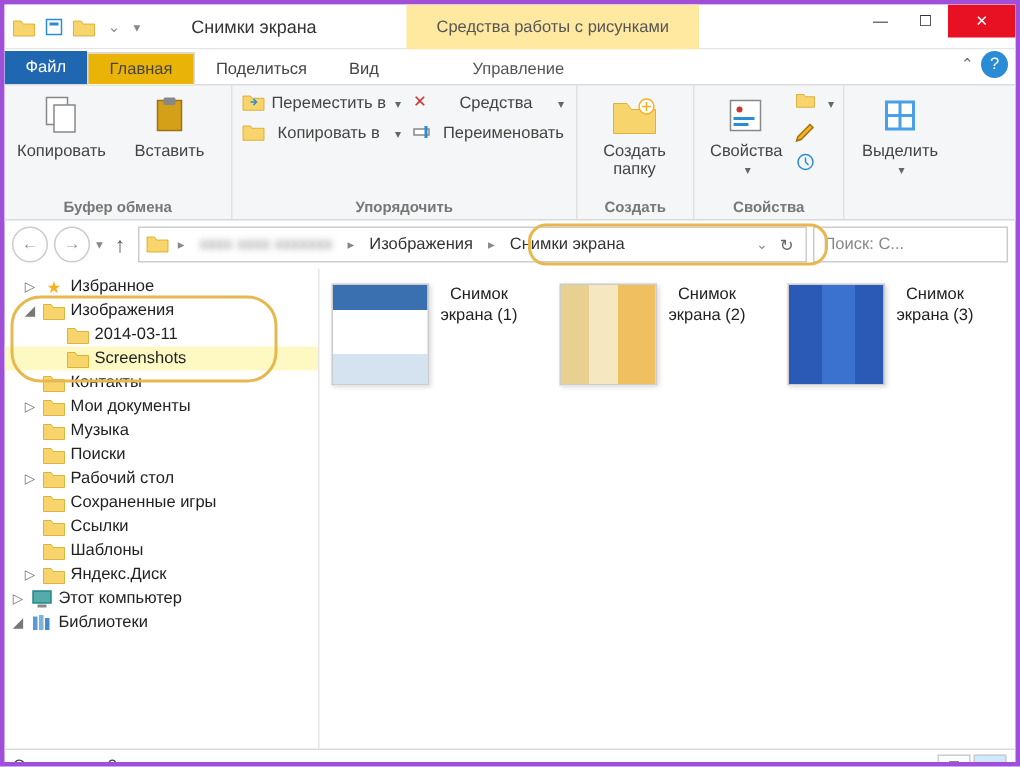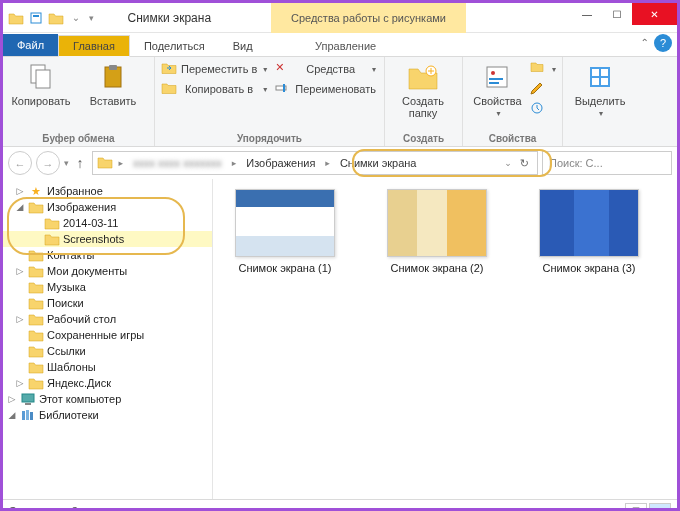--- a/index.html
+++ b/index.html
@@ -51,21 +51,21 @@
 .tree { width: 210px; border-right: 1px solid #e5e5e5; overflow: hidden; padding-top: 4px; position: relative; }
 .tree-item { display: flex; align-items: center; gap: 3px; padding: 1px 0 1px 4px; font-size: 11px; color: #222; white-space: nowrap; }
 .tree-item .tw { width: 10px; color: #777; font-size: 9px; display: inline-block; text-align: center; }
 .tree-item .fico { width: 16px; height: 14px; display: inline-flex; align-items: center; justify-content: center; }
 .tree-item.selected { background: #fef9c3; }
 .lvl1 { padding-left: 12px; }
 .lvl2 { padding-left: 28px; }
 .tree-highlight { position: absolute; border: 2px solid #e6b84f; border-radius: 20px; pointer-events: none; }
 
 .content { flex: 1; padding: 10px 8px; display: flex; gap: 24px; align-items: flex-start; }
-.thumb { width: 128px; display: flex; flex-direction: column; align-items: center; gap: 4px; }
+.thumb { width: 128px; display: flex; flex-direction: row; align-items: flex-start; gap: 4px; }
 .thumb .img { width: 100px; height: 68px; border: 1px solid #ccc; box-shadow: 1px 1px 3px rgba(0,0,0,.15); }
 .thumb .lbl { font-size: 11px; text-align: center; color: #222; line-height: 1.3; }
 .img.a { background: linear-gradient(#3a6fb0 0 25%, #fff 25% 70%, #d5e3f0 70%); }
 .img.b { background: linear-gradient(90deg, #e8d090 0 30%, #f5e8c0 30% 60%, #f0c060 60%); }
 .img.c { background: linear-gradient(90deg, #2a5ab5 0 35%, #3b72d0 35% 70%, #2a5ab5 70%); }
 
 
 .status { height: 22px; border-top: 1px solid #dadada; display: flex; align-items: center; padding: 0 6px; font-size: 11px; color: #444; justify-content: space-between; }
 .view-btns { display: flex; gap: 2px; }
 .view-btn { width: 22px; height: 16px; border: 1px solid #ccc; display: flex; align-items: center; justify-content: center; font-size: 9px; color: #666; }

